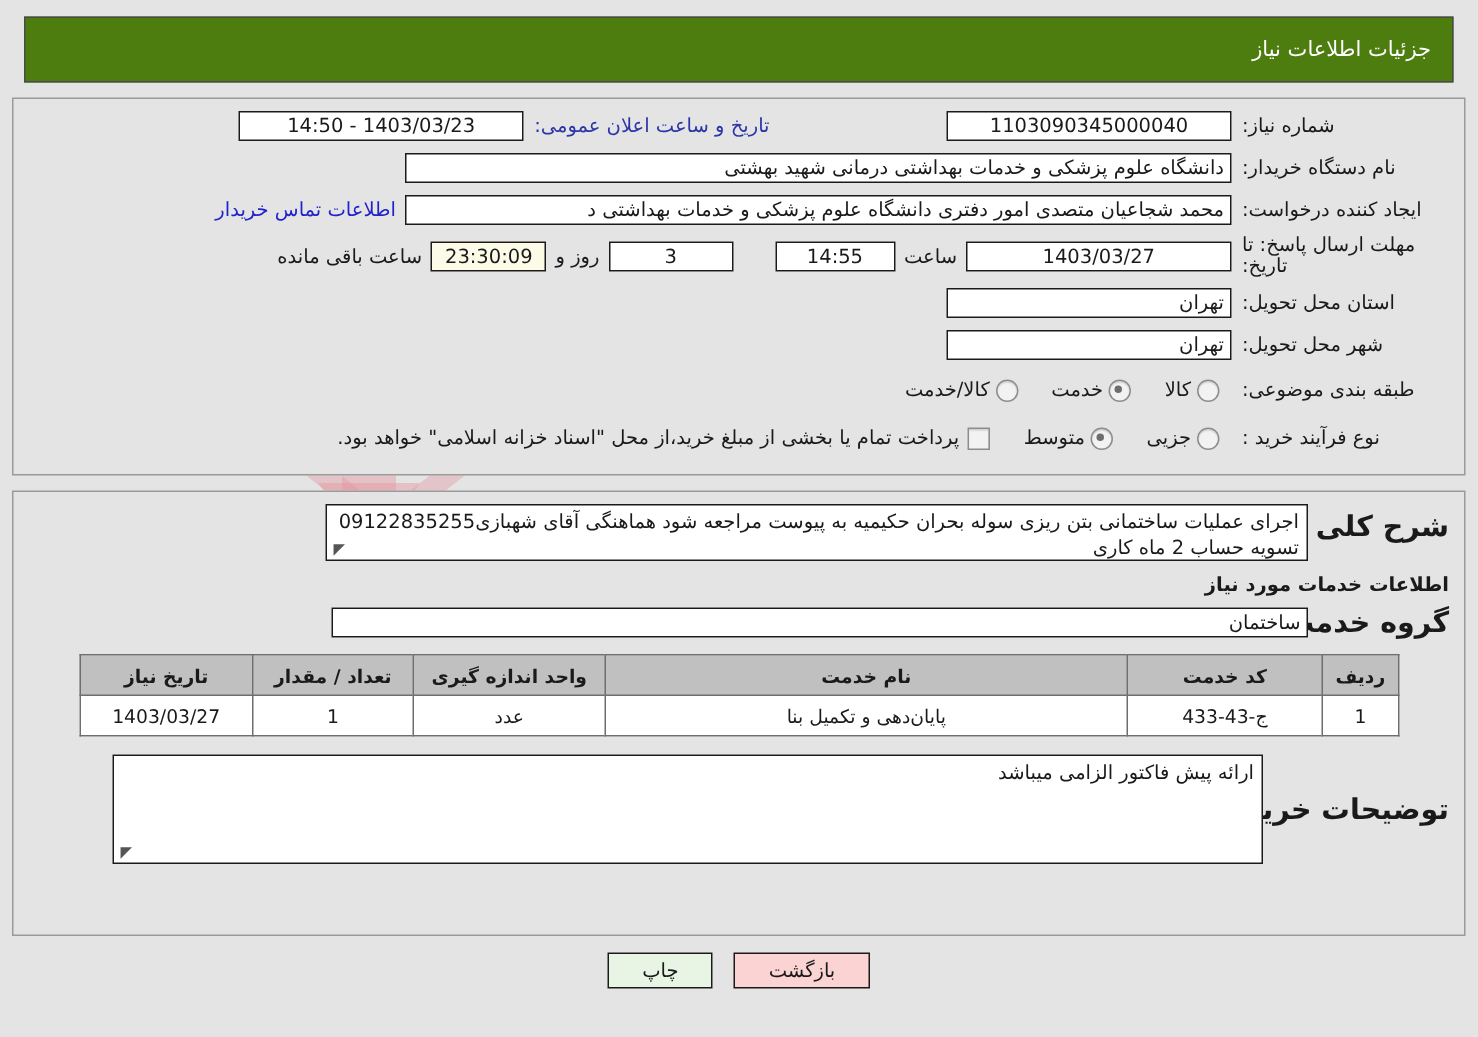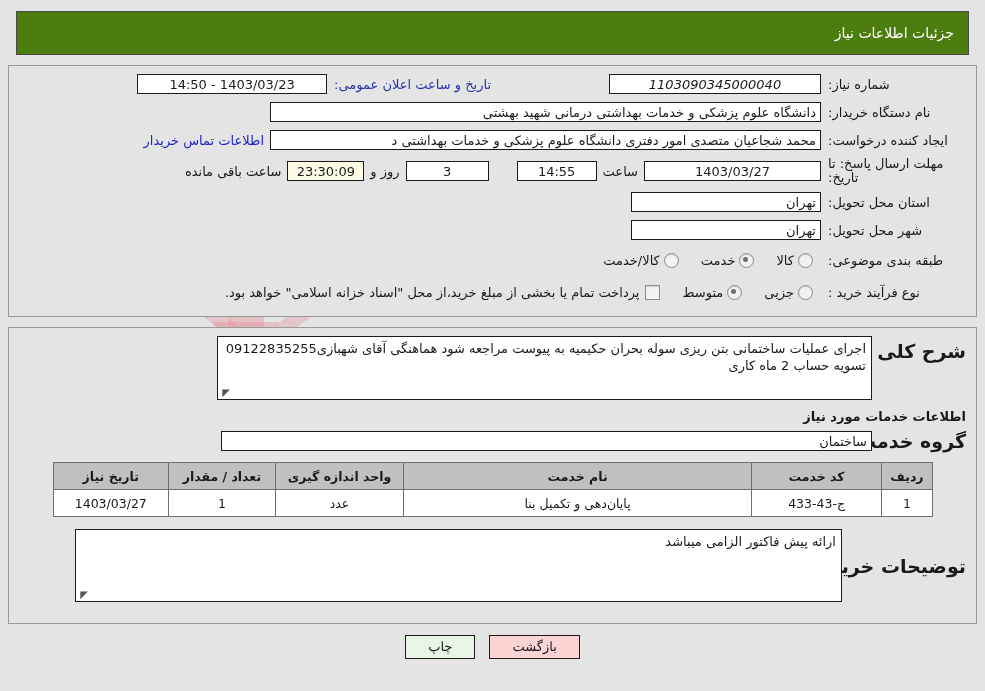--- a/index.html
+++ b/index.html
@@ -140,21 +140,21 @@
     line-height: 20px;
     font-size: 13px;
     padding: 0 4px;
     box-sizing: border-box;
     text-align: center;
     color: #1a1a1a;
     white-space: nowrap;
     overflow: hidden;
   }
   .fld.rt { text-align: right; }
-  .fld-num { width: 212px; font-style: italic; }
+  .fld-num { width: 190px; }
   .fld-long { width: 551px; }
   .fld-city { width: 190px; }
   .fld-date { width: 177px; }
   .fld-hour { width: 80px; }
   .fld-days { width: 83px; }
   .fld-count {
     width: 77px;
     background: #fbfbe8;
   }
   .fld-annonce { width: 190px; }
@@ -235,21 +235,21 @@
     border: 1px solid #1a1a1a;
     box-sizing: border-box;
     font-size: 13px;
     line-height: 17px;
     padding: 3px 5px;
     color: #1a1a1a;
     text-align: right;
     position: relative;
     overflow: hidden;
   }
-  .ta-desc { width: 655px; height: 64px; }
+  .ta-desc { width: 655px; height: 38px; }
   .ta-notes { width: 767px; height: 73px; }
   .resizer {
     position: absolute;
     left: 2px;
     bottom: 1px;
     width: 10px; height: 10px;
     color: #555;
     font-size: 10px;
     line-height: 10px;
   }

